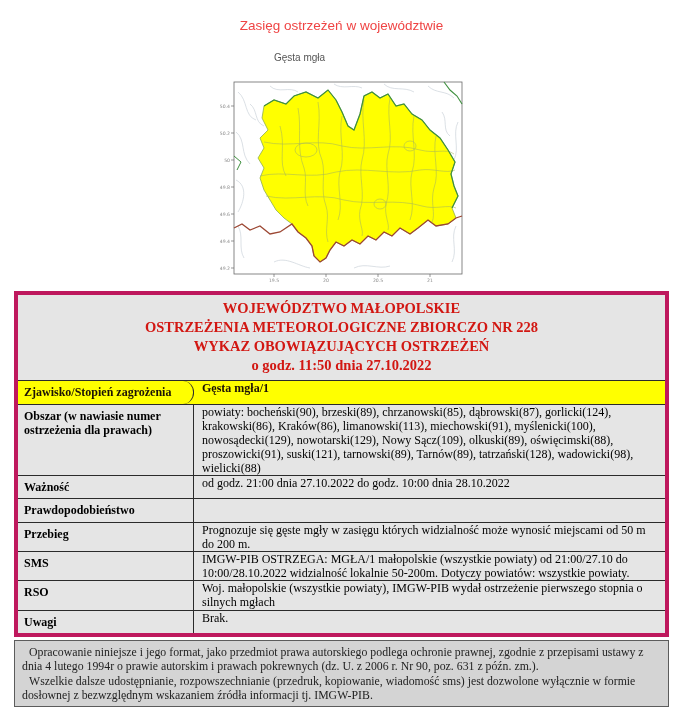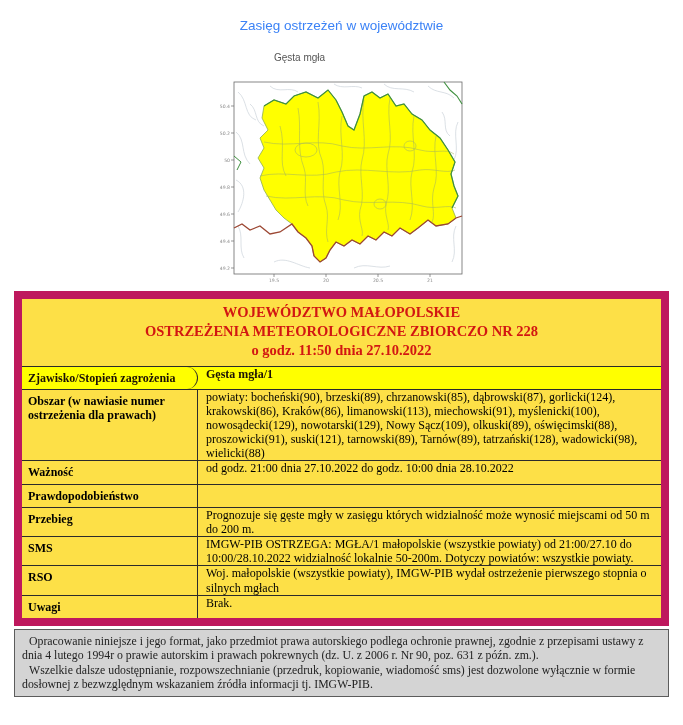--- a/index.html
+++ b/index.html
@@ -1,24 +1,24 @@
 <!DOCTYPE html>
 <html><head>
 <meta charset="utf-8">
 <style>
   html,body{margin:0;padding:0;background:#fff;}
   .page{position:relative;width:683px;height:725px;background:#ffffff;overflow:hidden;
         font-family:"Liberation Serif", serif;}
   .doc-title{position:absolute;top:18px;left:0;width:683px;text-align:center;
-             font-family:"Liberation Sans", sans-serif;font-size:13.5px;color:#3b82f6;}
+             font-family:"Liberation Sans", sans-serif;font-size:13.5px;color:#ef4444;}
   .map-caption{position:absolute;top:52px;left:0;width:599px;text-align:center;
                font-family:"Liberation Sans", sans-serif;font-size:10px;color:#555;line-height:1.25;}
   .map-box{position:absolute;top:76px;left:214px;width:256px;height:214px;}
   .bulletin{position:absolute;top:291px;left:14px;width:655px;box-sizing:border-box;}
-  .warn-table{box-sizing:border-box;width:655px;border:8px solid #be185d;background:#fde047;}
+  .warn-table{box-sizing:border-box;width:655px;border:4px solid #be185d;background:#e5e5e5;}
   .warn-header{padding:4px 6px 6px;text-align:center;font-weight:bold;
                font-size:14.5px;line-height:1.3;}
   .t-row{display:flex;border-top:1px solid #2b2b2b;}
   .c-label{box-sizing:border-box;width:176px;border-right:1px solid #2b2b2b;
            padding:4px 6px;font-weight:bold;font-size:12px;line-height:1.18;}
   .c-value{box-sizing:border-box;flex:1;padding:0 8px;font-size:12px;line-height:1.18;}
   .row-highlight .c-label,.row-highlight .c-value{font-weight:bold;color:#1c1206;border-radius:11px;}
   .footer-note{box-sizing:border-box;width:655px;margin-top:3px;border:1px solid #5c5c5c;
                padding:3px 6px;font-size:11.8px;line-height:1.2;color:#222;}
   .footer-note p{margin:1px;text-indent:7px;}
@@ -111,20 +111,21 @@
       </g>
     </svg>
   </div>
 
   <div class="bulletin">
     <div class="warn-table">
 
       <div class="warn-header" style="color:#d21712;">
         <div>WOJEWÓDZTWO MAŁOPOLSKIE</div>
         <div>OSTRZEŻENIA METEOROLOGICZNE ZBIORCZO NR 228</div>
+        <div>WYKAZ OBOWIĄZUJĄCYCH OSTRZEŻEŃ</div>
         <div>o godz. 11:50 dnia 27.10.2022</div>
       </div>
 
       <div class="t-row row-highlight" style="background:#ffff00;">
         <div class="c-label">Zjawisko/Stopień zagrożenia</div>
         <div class="c-value">Gęsta mgła/1</div>
       </div>
 
       <div class="t-row">
         <div class="c-label">Obszar (w nawiasie numer ostrzeżenia dla prawach)</div>

